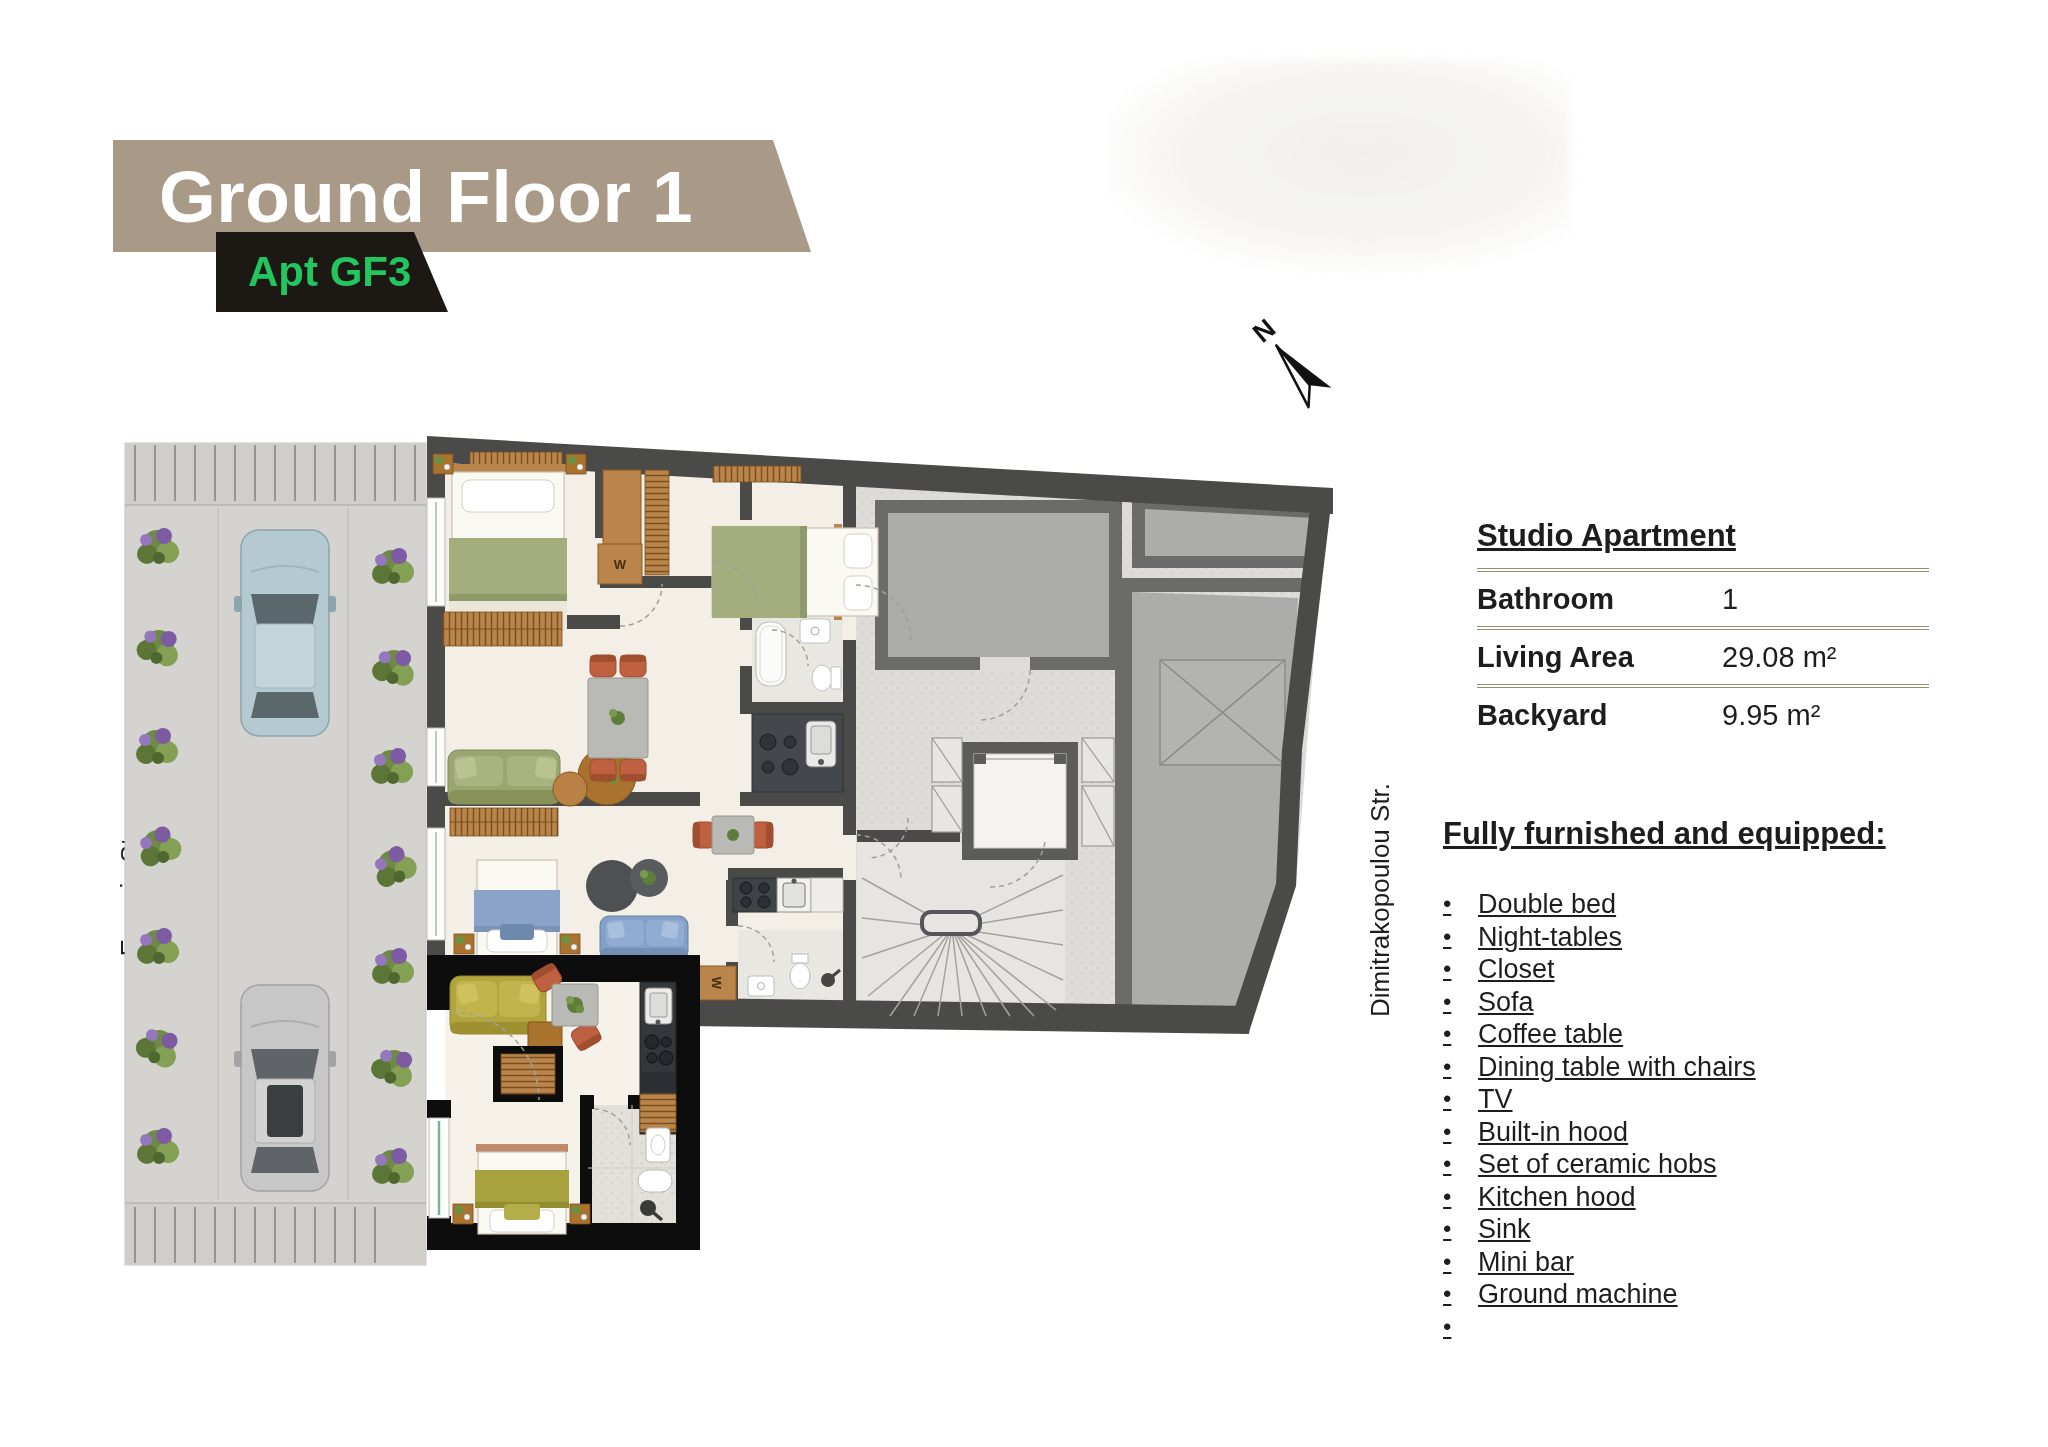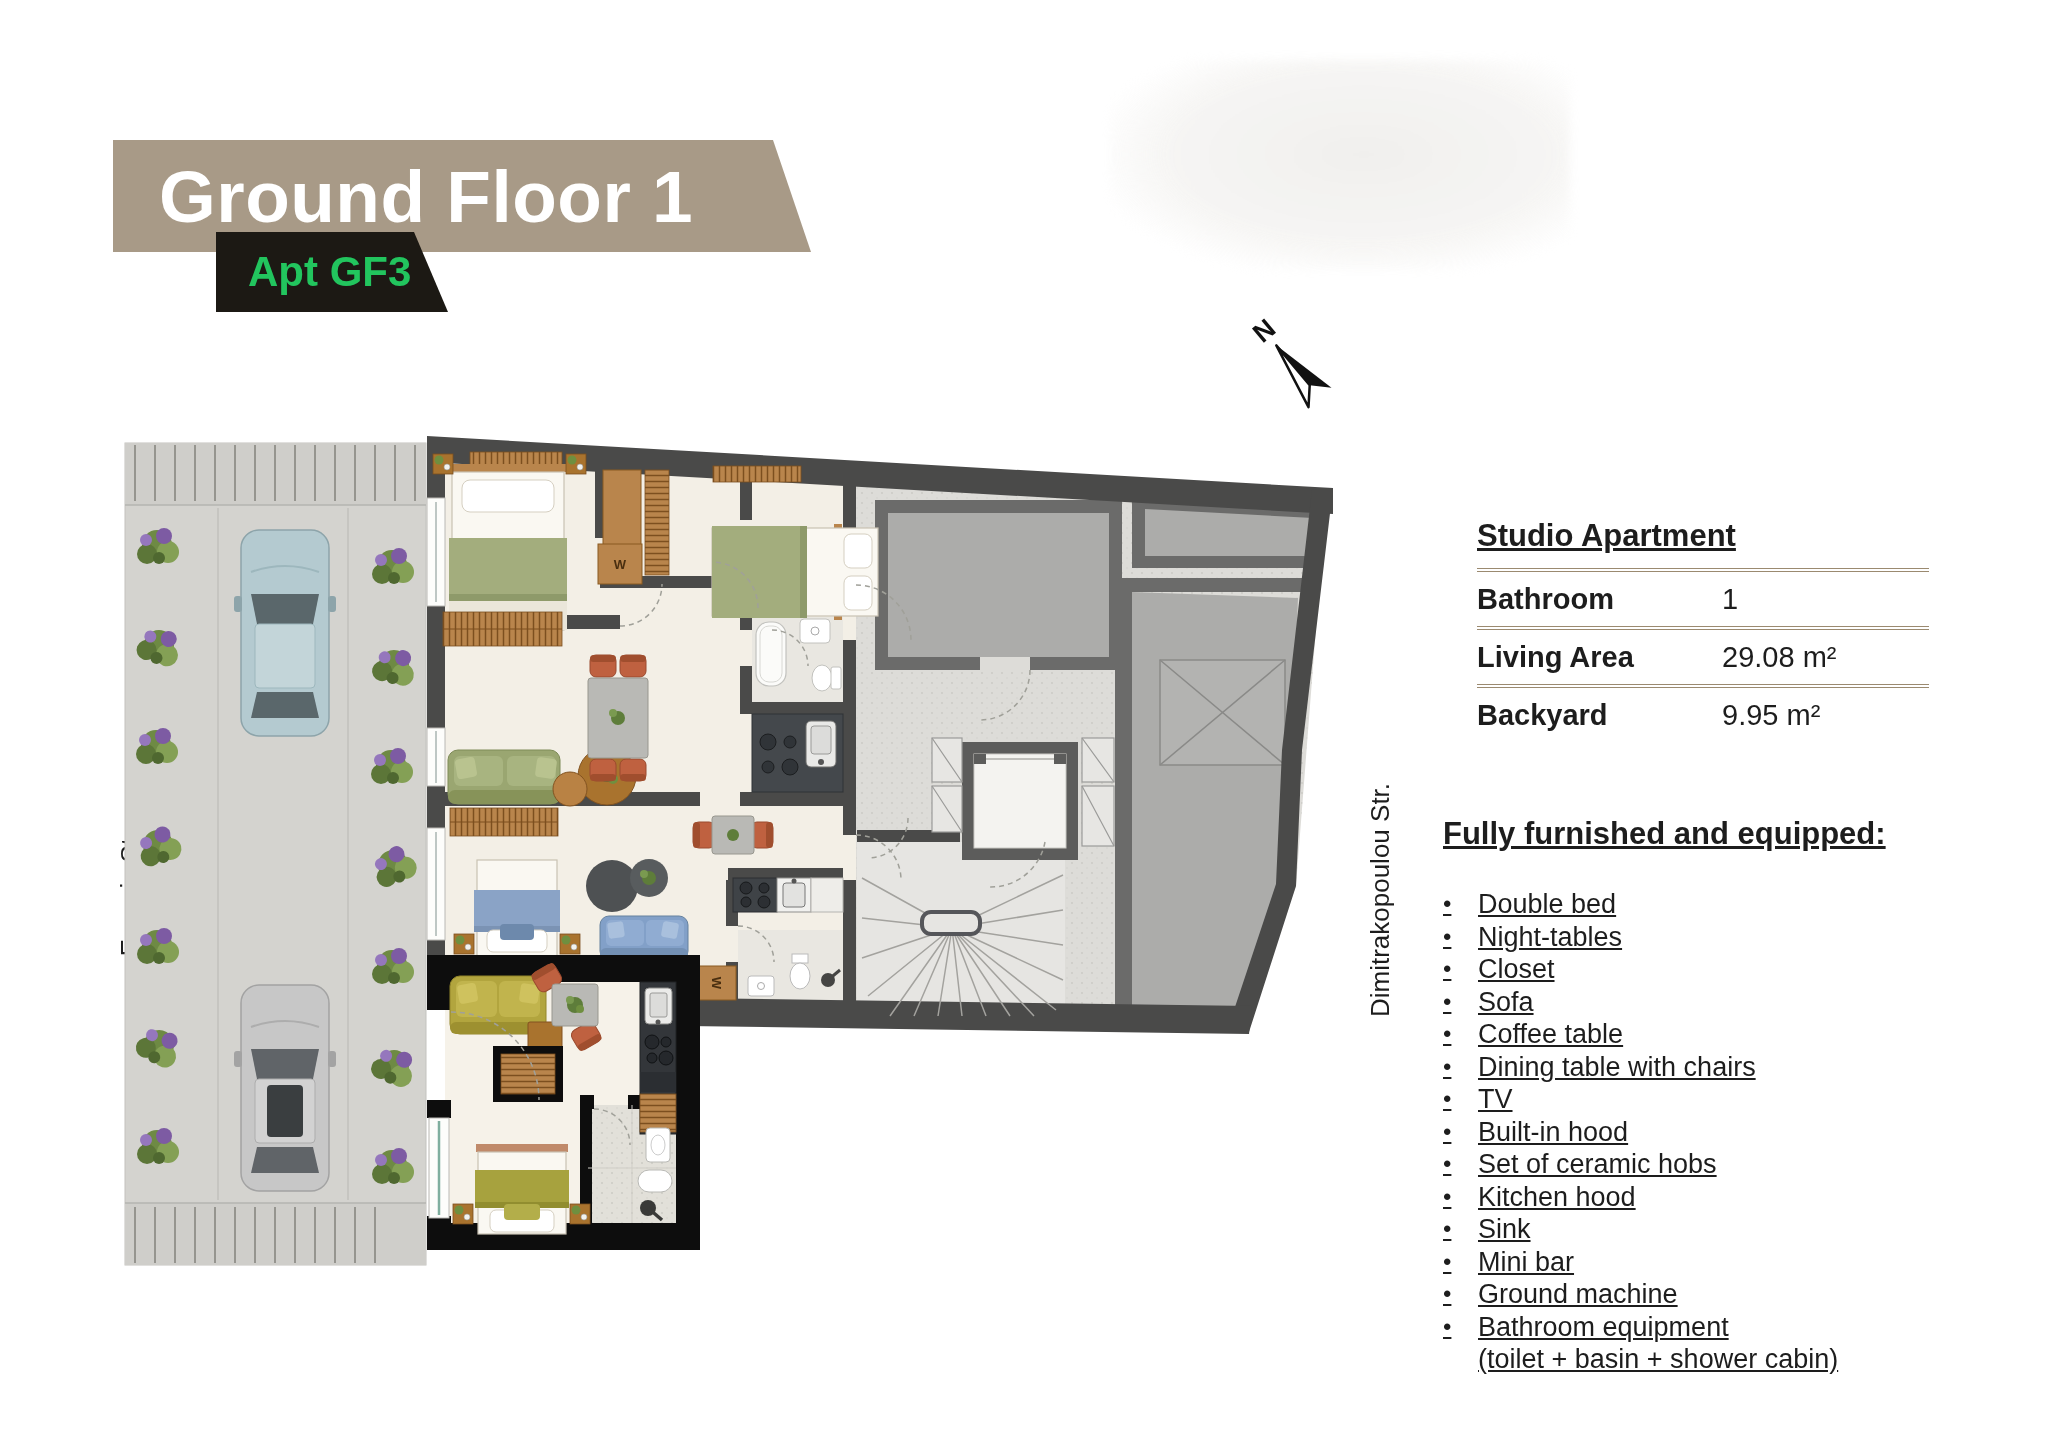--- a/index.html
+++ b/index.html
@@ -135,24 +135,20 @@
       <li>
           <span class="blt">•</span>
           <span>Mini bar</span>
         </li>
       <li>
           <span class="blt">•</span>
           <span>Ground machine</span>
         </li>
       <li>
           <span class="blt">•</span>
-        <span>
-          <span>Bathroom equipment</span>
-          <div class="note">(toilet + basin + shower cabin)</div>
-        </span>
       </li>
     </ul>
   </div>
 
   <svg class="plan" width="1330" height="980" viewBox="0 0 1330 980">
     <defs>
       <pattern id="slatsV" width="6" height="12" patternUnits="userSpaceOnUse">
         <rect width="6" height="12" fill="#b9854c"></rect>
           <line x1="1.5" y1="0" x2="1.5" y2="12" stroke="#7c4f1f" stroke-width="1.5"></line>
       </pattern>

